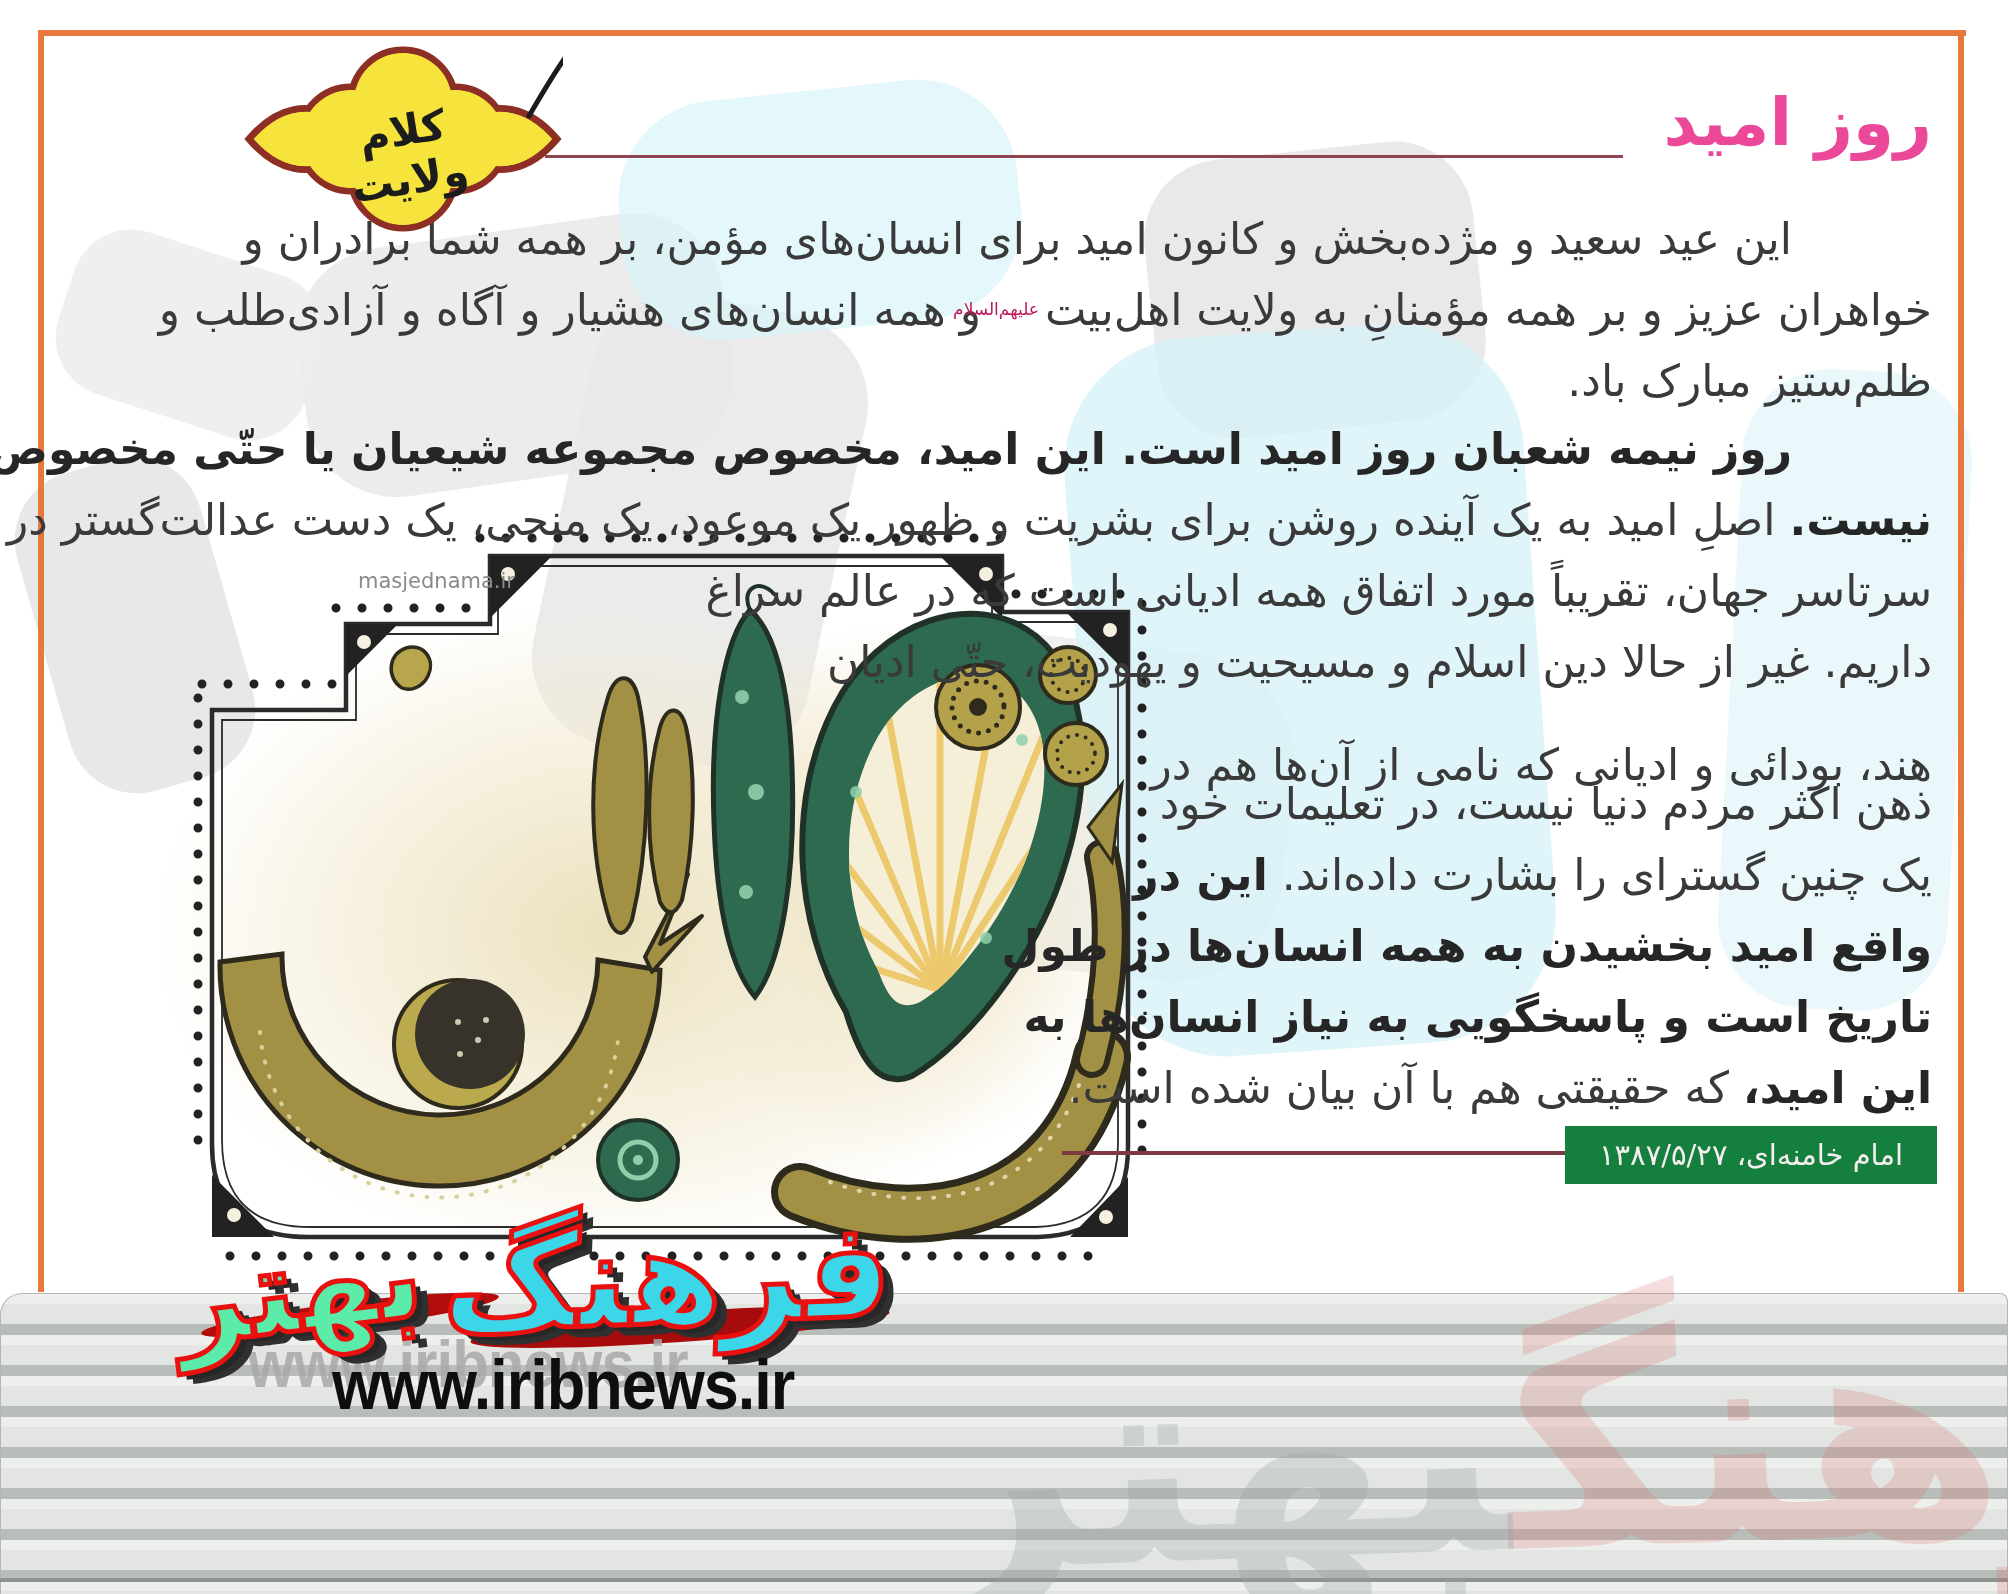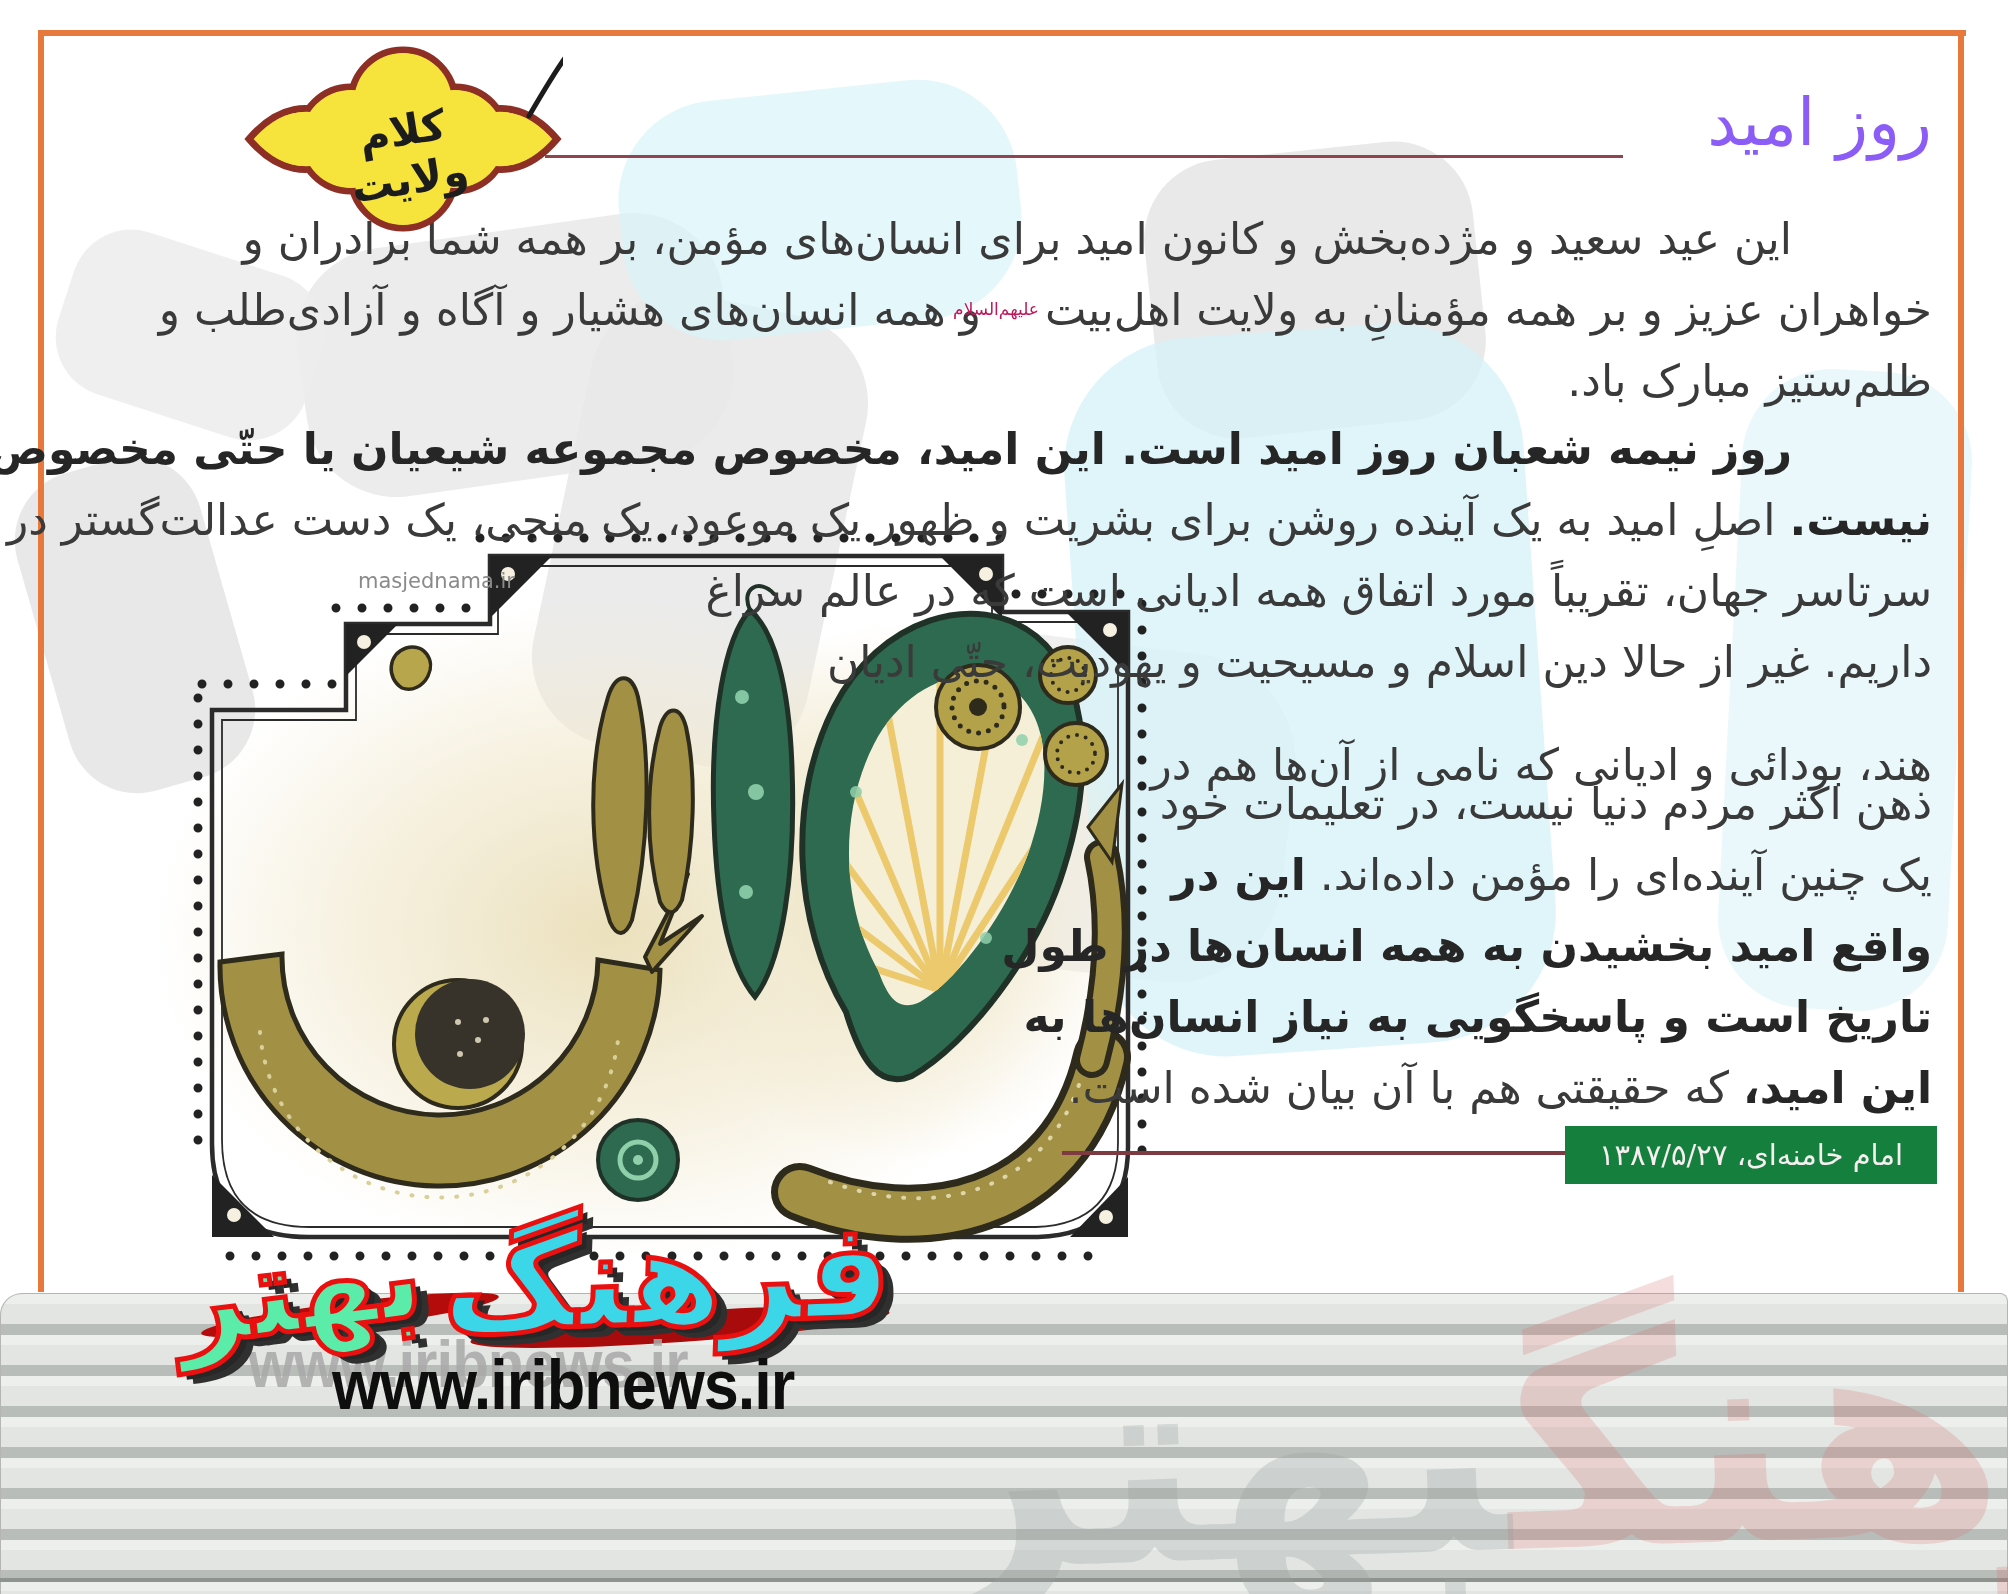--- a/index.html
+++ b/index.html
@@ -8,22 +8,22 @@
   
   .wm{position:absolute;z-index:0;}
   .blob{position:absolute;}
   
   .frame{position:absolute;background:#e8793c;z-index:3;}
   
   .badge{position:absolute;left:243px;top:44px;width:320px;height:190px;z-index:4;}
   .badge-label{position:absolute;left:58px;top:62px;width:210px;text-align:center;
       font-size:42px;font-weight:bold;color:#1c1c1c;transform:rotate(-9deg);direction:rtl;}
   
-  .title{position:absolute;right:76px;top:84px;margin:0;font-size:66px;font-weight:normal;
-      color:#8b5cf6;direction:rtl;z-index:4;letter-spacing:-1px;}
+  .title{position:absolute;right:76px;top:84px;margin:0;font-size:66px;font-weight:bold;
+      color:#ec4899;direction:rtl;z-index:4;letter-spacing:-1px;}
   .title-rule{position:absolute;left:545px;top:155px;width:1078px;height:3px;background:#8f4450;z-index:3;}
   
   .line{position:absolute;right:76px;direction:rtl;white-space:nowrap;font-size:44px;
       color:#3a3a3a;z-index:3;line-height:58px;}
   .line .b{font-weight:bold;color:#262626;}
   .indent{right:216px;text-align:right;}
   .honorific{display:inline-block;font-size:17px;line-height:18px;max-width:52px;
       transform:translateY(-4px);margin:0 6px;color:#be185d;white-space:normal;vertical-align:middle;}
   
   .attr-rule{position:absolute;left:1062px;top:1151px;width:505px;height:4px;background:#7d3a41;z-index:3;}
@@ -106,21 +106,21 @@
   <div class="line indent" style="top:210px;"><span>این عید سعید و مژده‌بخش و کانون امید برای انسان‌های مؤمن، بر همه شما برادران و</span></div>
   <div class="line" style="top:281px;"><span>خواهران عزیز و بر همه مؤمنانِ به ولایت اهل‌بیت</span><span class="honorific">علیهم‌السلام</span><span>و همه انسان‌های هشیار و آگاه و آزادی‌طلب و</span></div>
   <div class="line" style="top:352px;"><span>ظلم‌ستیز مبارک باد.</span></div>
 
   <div class="line indent" style="top:420px;"><span class="b">روز نیمه شعبان روز امید است. این امید، مخصوص مجموعه شیعیان یا حتّی مخصوص امت مسلمان هم</span></div>
   <div class="line" style="top:491px;"><span class="b">نیست.</span><span> اصلِ امید به یک آینده روشن برای بشریت و ظهور یک موعود، یک منجی، یک دست عدالت‌گستر در</span></div>
   <div class="line" style="top:562px;"><span>سرتاسر جهان، تقریباً مورد اتفاق همه ادیانی است که در عالم سراغ</span></div>
   <div class="line" style="top:633px;"><span>داریم. غیر از حالا دین اسلام و مسیحیت و یهودیت، حتّی ادیان</span></div>
   <div class="line" style="top:736px;"><span>هند، بودائی و ادیانی که نامی از آن‌ها هم در</span></div>
   <div class="line" style="top:775px;"><span>ذهن اکثر مردم دنیا نیست، در تعلیمات خود</span></div>
-  <div class="line" style="top:846px;"><span>یک چنین آینده‌ای را مؤمن داده‌اند. </span><span class="b">این در</span></div>
+  <div class="line" style="top:846px;"><span>یک چنین گستر‌ای را بشارت داده‌اند. </span><span class="b">این در</span></div>
   <div class="line" style="top:917px;"><span class="b">واقع امید بخشیدن به همه انسان‌ها در طول</span></div>
   <div class="line" style="top:988px;"><span class="b">تاریخ است و پاسخگویی به نیاز انسان‌ها به</span></div>
   <div class="line" style="top:1059px;"><span class="b">این امید،</span><span> که حقیقتی هم با آن بیان شده است.</span></div>
 
   <div class="attr-rule"></div>
   <div class="attr-bar">
     <span>امام خامنه‌ای، ۱۳۸۷/۵/۲۷</span>
   </div>
 
   <svg class="artwork" viewBox="0 0 1010 790">

